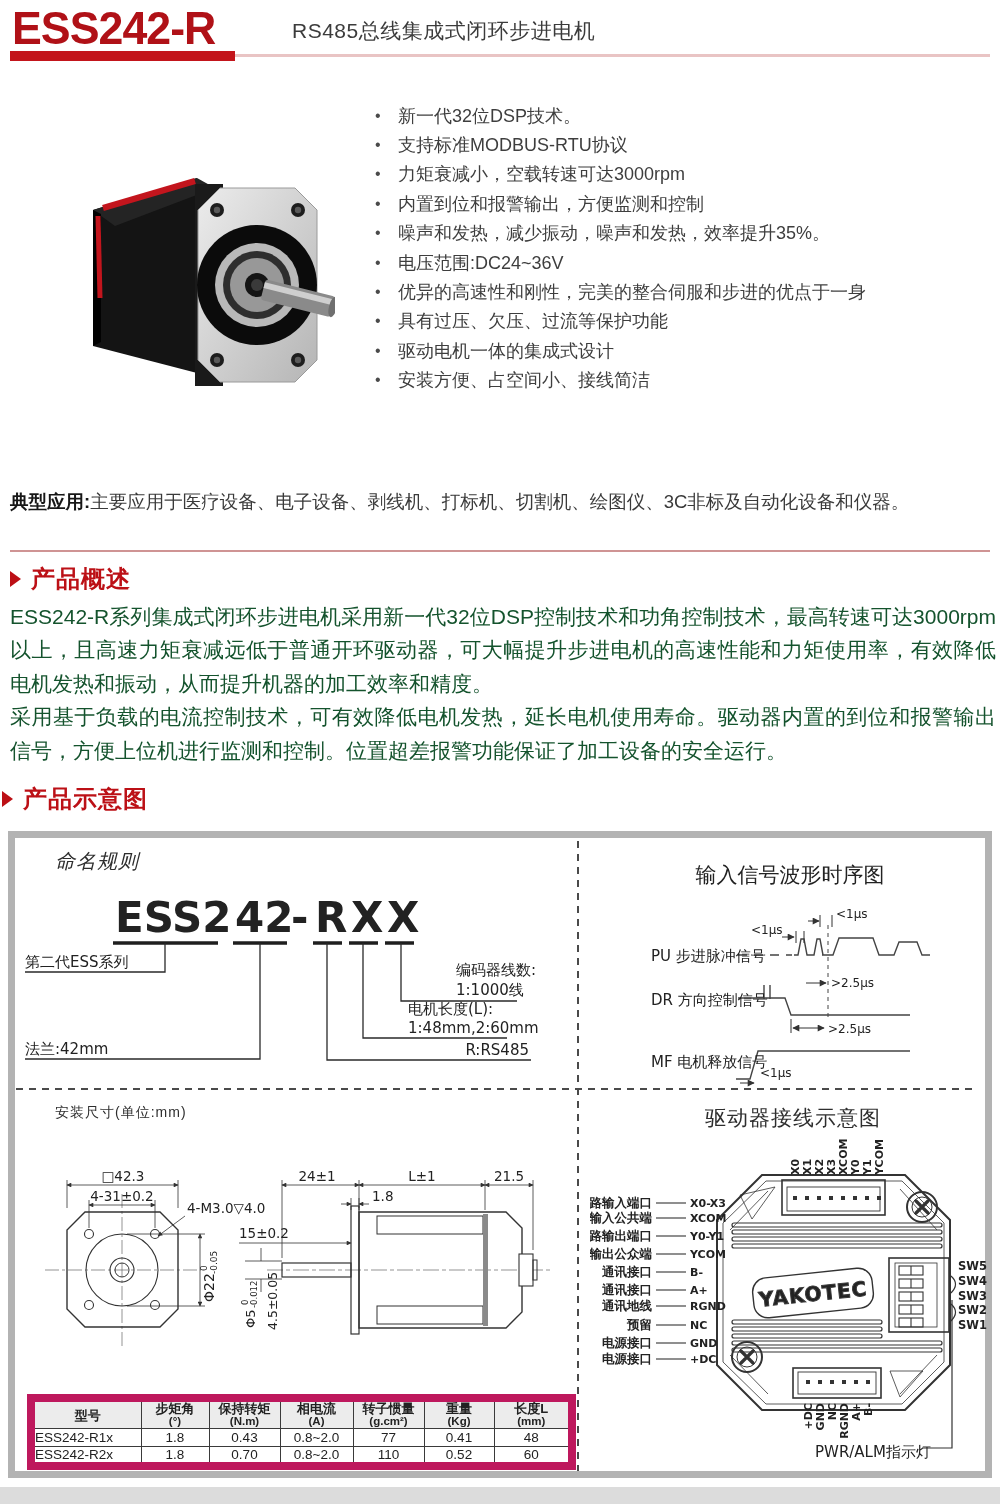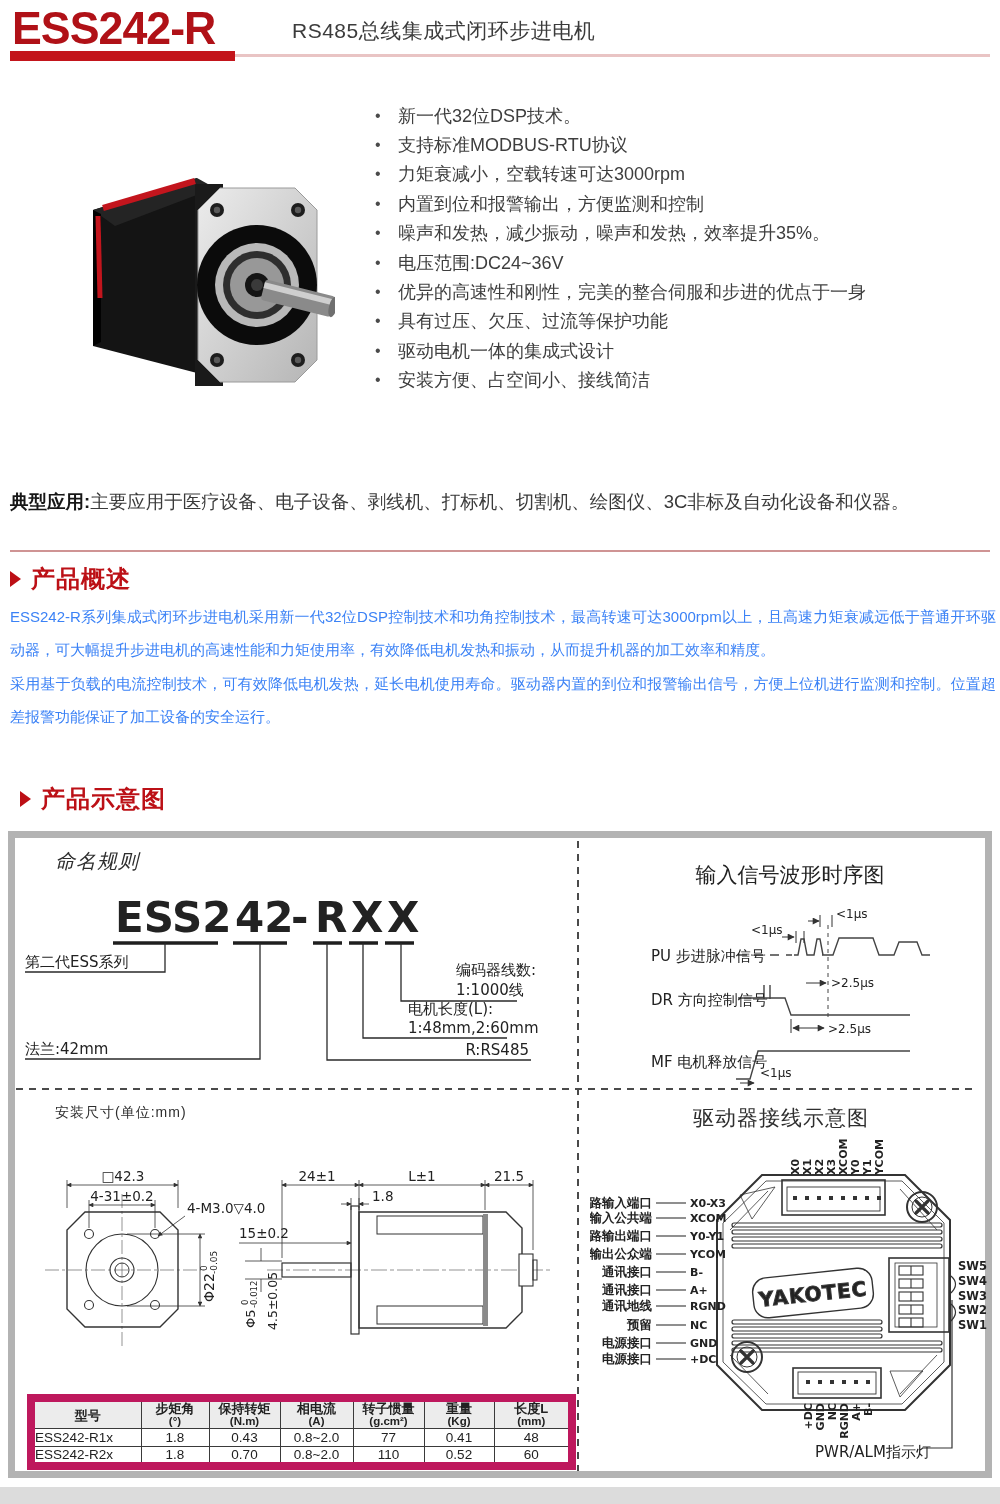--- a/index.html
+++ b/index.html
@@ -27,33 +27,33 @@
   
   .features { left:372px; top:88px; width:620px; }
   .features ul { list-style:none; margin-top:13px; }
   .features li { font-size:18px; color:#3e3e3e; height:29.4px; display:flex; align-items:center; }
   .features li .dot { width:26px; color:#4a4a4a; font-size:16px; text-align:left; padding-left:3px; }
 
   .typical { left:10px; top:489px; width:982px; font-size:18.5px; color:#3a3a3a; }
   .typical b { color:#171717; }
   .divider { left:10px; top:550px; width:980px; height:2px; background:#cf9494; }
 
-  .paras { left:10px; top:600px; width:986px; font-size:15px; line-height:33.4px; color:#3b82f6; text-align:justify; }
+  .paras { left:10px; top:600px; width:986px; font-size:21px; line-height:33.4px; color:#14532d; text-align:justify; }
 
   
   .bigbox { left:8px; top:831px; width:984px; height:647px; border:7px solid #b3b3b3; background:#fff; }
   .vdash { left:577px; top:841px; width:2px; height:630px;
     background:repeating-linear-gradient(180deg,#4a4a4a 0 7px,transparent 7px 13px); }
   .hdash { left:16px; top:1088px; width:960px; height:2px;
     background:repeating-linear-gradient(90deg,#4a4a4a 0 7px,transparent 7px 13px); }
 
   .quad-title { font-size:20px; color:#2e2e2e; letter-spacing:1px; }
   .naming-title { left:55px; top:848px;font-style:italic; }
   .mount-title { left:55px; top:1104px; font-size:14px; }
-  .wiring-title { left:586px; top:1104px; width:390px; text-align:center; font-size:21px; }
+  .wiring-title { left:598px; top:1104px; width:390px; text-align:center; font-size:21px; }
 
   svg text { font-family:"DejaVu Sans","Liberation Sans",sans-serif; fill:#222; }
   .mono { font-family:"DejaVu Sans Mono",monospace; }
 
   
   table.spec { left:27px; top:1394px; width:541px; border-collapse:collapse; table-layout:fixed;
     font-size:13.5px; color:#222; border:8px solid #be185d; position:absolute; background:#fff; }
   table.spec th, table.spec td { border:1px solid #3a3a3a; text-align:center; vertical-align:middle; padding:0; }
   table.spec th { background:#ececec; font-weight:bold; height:28px; line-height:13px; font-size:13px; }
   table.spec th .sub { display:block; font-weight:bold; font-size:11.5px; }
@@ -164,21 +164,21 @@
 
   <div class="abs sec-head" style="left:10px;top:563px">
     <span class="tri sm"></span>
     <span class="t sm">产品概述</span>
   </div>
   <div class="abs paras">
     <p>ESS242-R系列集成式闭环步进电机采用新一代32位DSP控制技术和功角控制技术，最高转速可达3000rpm以上，且高速力矩衰减远低于普通开环驱动器，可大幅提升步进电机的高速性能和力矩使用率，有效降低电机发热和振动，从而提升机器的加工效率和精度。</p>
     <p>采用基于负载的电流控制技术，可有效降低电机发热，延长电机使用寿命。驱动器内置的到位和报警输出信号，方便上位机进行监测和控制。位置超差报警功能保证了加工设备的安全运行。</p>
   </div>
 
-  <div class="abs sec-head" style="left:20px;top:783px">
+  <div class="abs sec-head" style="left:2px;top:783px">
     <span class="tri sm"></span>
     <span class="t sm">产品示意图</span>
   </div>
 
   <div class="abs bigbox"></div>
   <div class="abs vdash"></div>
   <div class="abs hdash"></div>
 
   <div class="abs quad-title naming-title">命名规则</div>
   <svg class="abs" style="left:15px;top:880px" width="555" height="205" viewBox="0 0 555 205">

